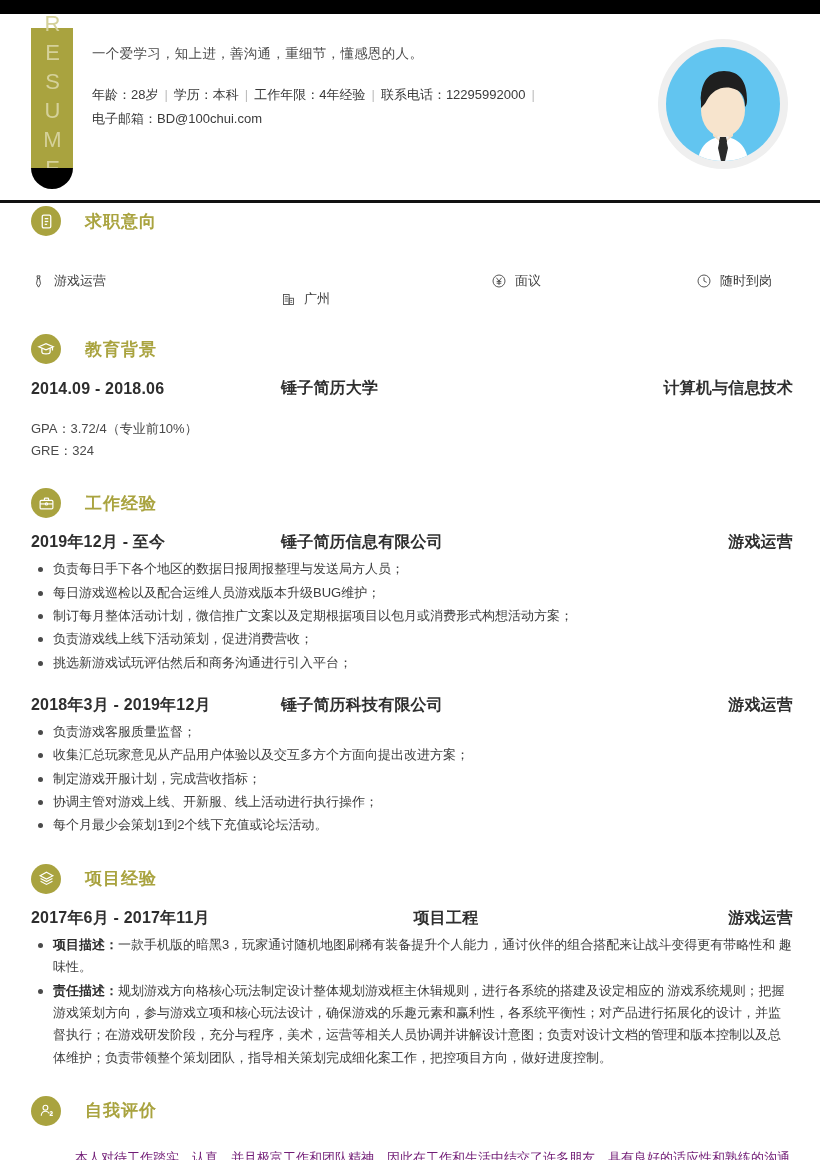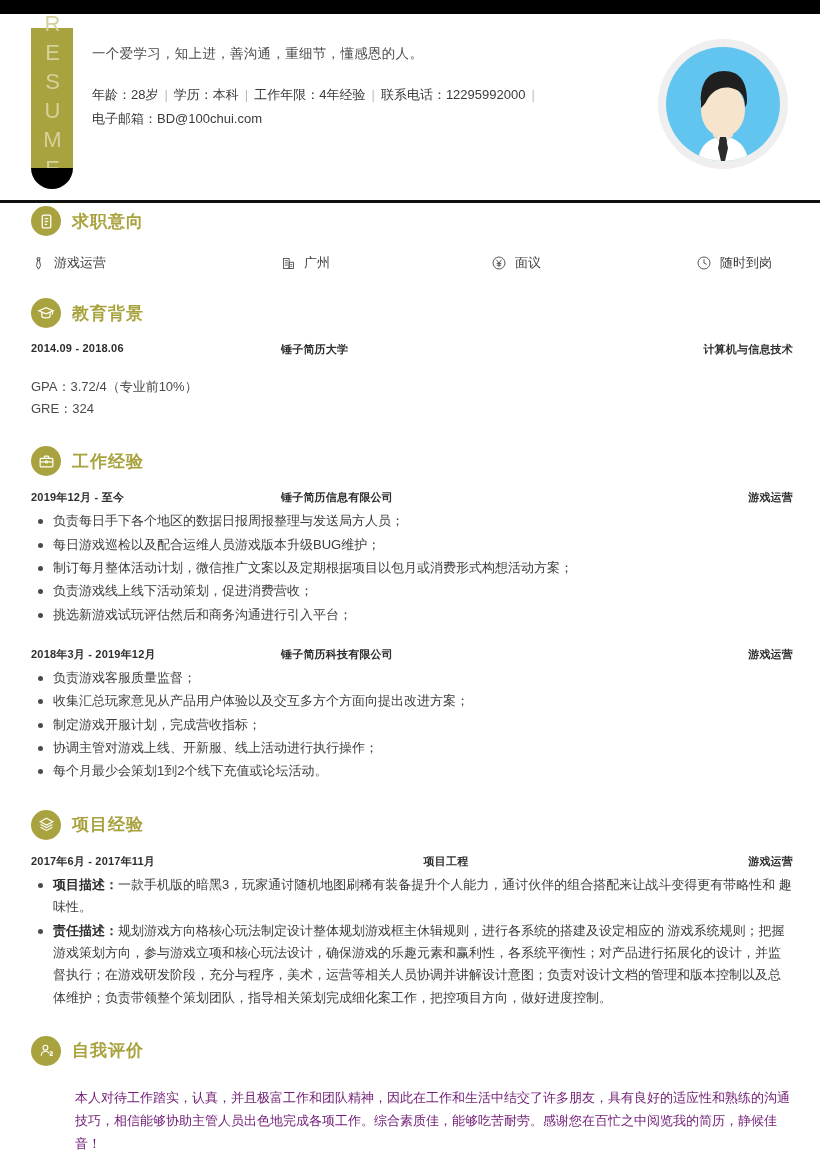--- a/index.html
+++ b/index.html
@@ -41,42 +41,42 @@
   .tagline { margin-top:9px; font-size:13.5px; color:#4a4a4a; letter-spacing:.3px; }
   .meta { margin-top:20px; font-size:13px; color:#3a3a3a; line-height:1.85; }
   .meta .sep { color:#bdbdbd; padding:0 6px; }
   .meta-line2 { margin-top:0px; }
 
   
   .avatar { position:absolute; left:657px; top:24px; width:132px; height:132px; }
   .hdr-rule { position:absolute; left:0; top:186px; width:820px; height:3px; background:#111; }
 
   
-  .section-head { display:flex; align-items:center; gap:11px; }
+  .section-head { display:flex; align-items:center; gap:24px; }
   .sec-badge {
     width:30px; height:30px; border-radius:50%; background:#a9a33f;
     display:flex; align-items:center; justify-content:center; flex:0 0 auto;
   }
   .sec-title { font-size:17px; font-weight:700; color:#a9a33f; letter-spacing:1px; }
 
   .content { position:absolute; left:31px; top:206px; width:762px; }
 
   .block { margin-bottom:0; }
 
   
   .intent-row { display:flex; margin-top:18px; }
   .intent-item { display:flex; align-items:center; gap:8px; font-size:13px; color:#3c3c3c; }
   .intent-item:nth-child(1){ width:250px; }
-  .intent-item:nth-child(2){ width:210px; }
+  .intent-item:nth-child(2){ width:210px;margin-top:36px; }
   .intent-item:nth-child(3){ width:205px; }
 
   
   .entry-head {
-    display:flex; align-items:flex-start;
-    font-size:11px; font-weight:700; color:#2e2e2e; letter-spacing:.2px;
+    display:flex; align-items:center;
+    font-size:16px; font-weight:700; color:#2e2e2e; letter-spacing:.2px;
   }
   .eh-date { width:250px; }
   .eh-org  { width:330px; }
   .eh-role { flex:1; text-align:right; }
 
   .sub-line { font-size:13px; color:#4a4a4a; line-height:1.7; }
 
   ul.bullets { list-style:none; margin-top:5px; }
   ul.bullets li {
     position:relative; padding-left:22px; font-size:13px; color:#3c3c3c;

